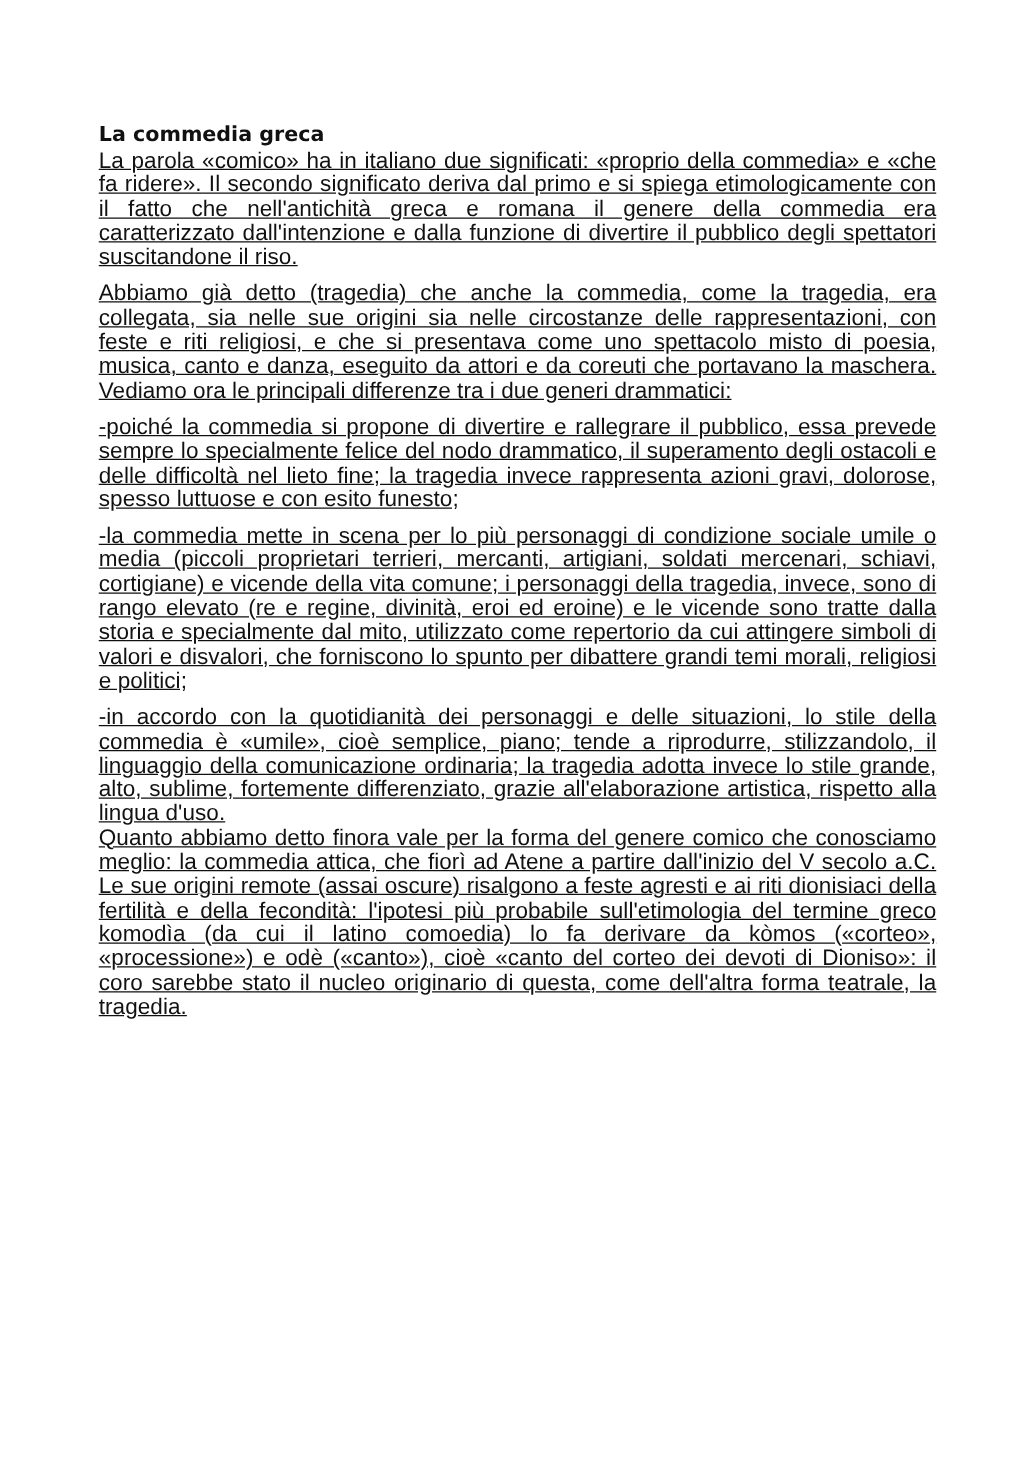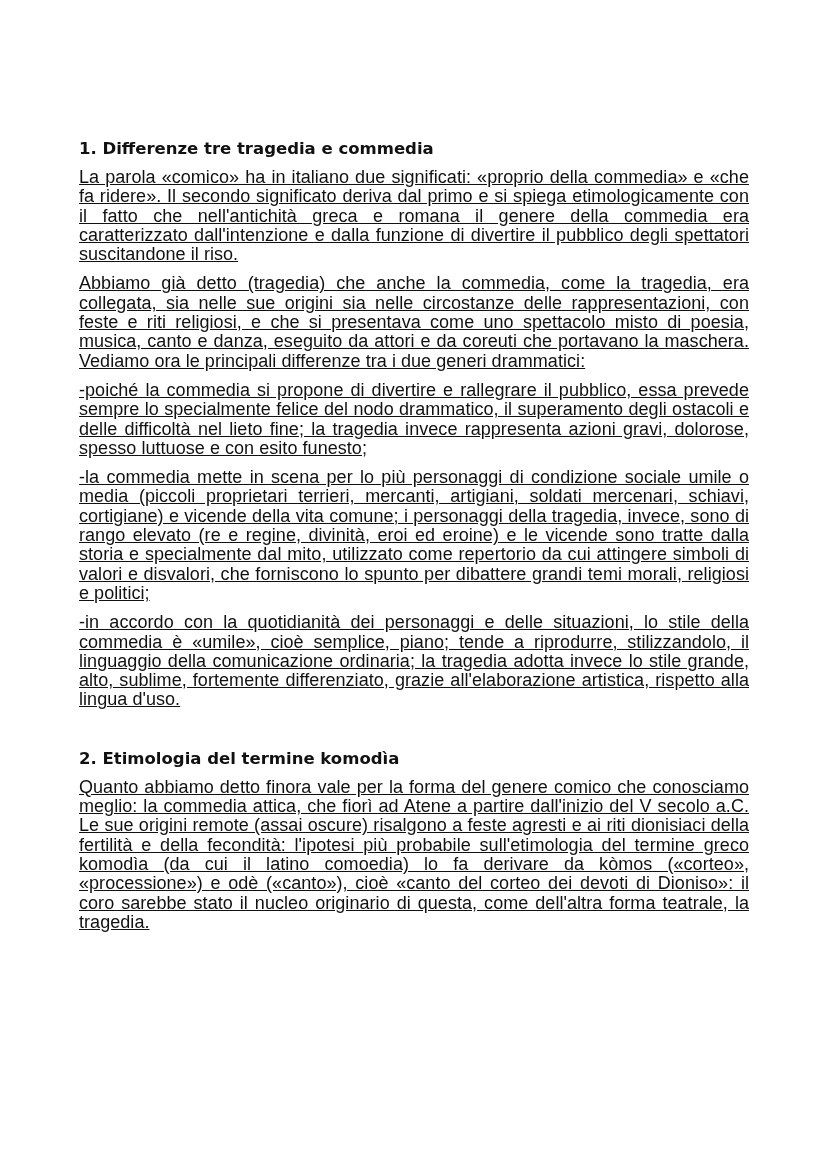--- a/index.html
+++ b/index.html
@@ -45,27 +45,26 @@
       font-stretch: condensed;
       letter-spacing: 0.05px;
       text-decoration: underline;
     }
     .para.last { margin-bottom: 0; }
   </style>
 </head>
 <body>
 
 <div class="page">
+  <h1 class="doc-title">La commedia greca</h1>
 
   <section>
-    <h2 class="section-heading sec1">1. Differenze tre tragedia e commedia</h2>
     <p class="para">La parola «comico» ha in italiano due significati: «proprio della commedia» e «che fa ridere». Il secondo significato deriva dal primo e si spiega etimologicamente con il fatto che nell'antichità greca e romana il genere della commedia era caratterizzato dall'intenzione e dalla funzione di divertire il pubblico degli spettatori suscitandone il riso.</p>
     <p class="para">Abbiamo già detto (tragedia) che anche la commedia, come la tragedia, era collegata, sia nelle sue origini sia nelle circostanze delle rappresentazioni, con feste e riti religiosi, e che si presentava come uno spettacolo misto di poesia, musica, canto e danza, eseguito da attori e da coreuti che portavano la maschera. Vediamo ora le principali differenze tra i due generi drammatici:</p>
     <p class="para">-poiché la commedia si propone di divertire e rallegrare il pubblico, essa prevede sempre lo specialmente felice del nodo drammatico, il superamento degli ostacoli e delle difficoltà nel lieto fine; la tragedia invece rappresenta azioni gravi, dolorose, spesso luttuose e con esito funesto;</p>
     <p class="para">-la commedia mette in scena per lo più personaggi di condizione sociale umile o media (piccoli proprietari terrieri, mercanti, artigiani, soldati mercenari, schiavi, cortigiane) e vicende della vita comune; i personaggi della tragedia, invece, sono di rango elevato (re e regine, divinità, eroi ed eroine) e le vicende sono tratte dalla storia e specialmente dal mito, utilizzato come repertorio da cui attingere simboli di valori e disvalori, che forniscono lo spunto per dibattere grandi temi morali, religiosi e politici;</p>
     <p class="para last">-in accordo con la quotidianità dei personaggi e delle situazioni, lo stile della commedia è «umile», cioè semplice, piano; tende a riprodurre, stilizzandolo, il linguaggio della comunicazione ordinaria; la tragedia adotta invece lo stile grande, alto, sublime, fortemente differenziato, grazie all'elaborazione artistica, rispetto alla lingua d'uso.</p>
   </section>
 
   <section>
-    <h2 class="section-heading sec2">2. Etimologia del termine komodìa</h2>
     <p class="para last">Quanto abbiamo detto finora vale per la forma del genere comico che conosciamo meglio: la commedia attica, che fiorì ad Atene a partire dall'inizio del V secolo a.C. Le sue origini remote (assai oscure) risalgono a feste agresti e ai riti dionisiaci della fertilità e della fecondità: l'ipotesi più probabile sull'etimologia del termine greco komodìa (da cui il latino comoedia) lo fa derivare da kòmos («corteo», «processione») e odè («canto»), cioè «canto del corteo dei devoti di Dioniso»: il coro sarebbe stato il nucleo originario di questa, come dell'altra forma teatrale, la tragedia.</p>
   </section>
 </div>
 
 </body></html>

